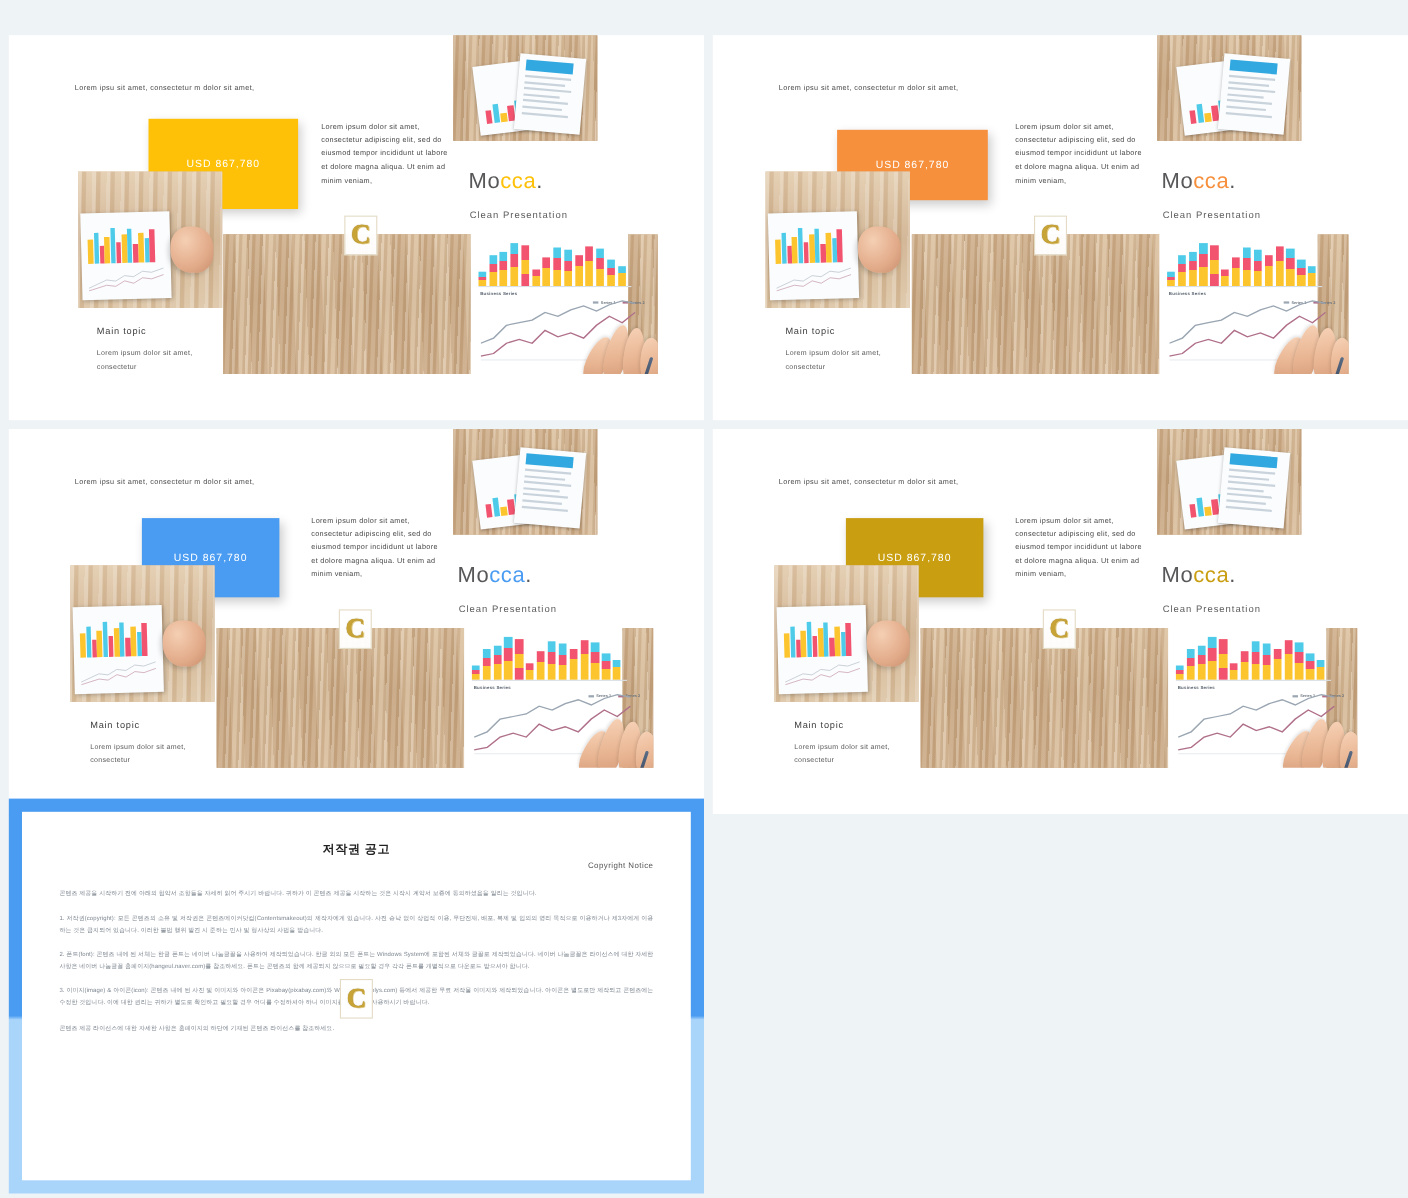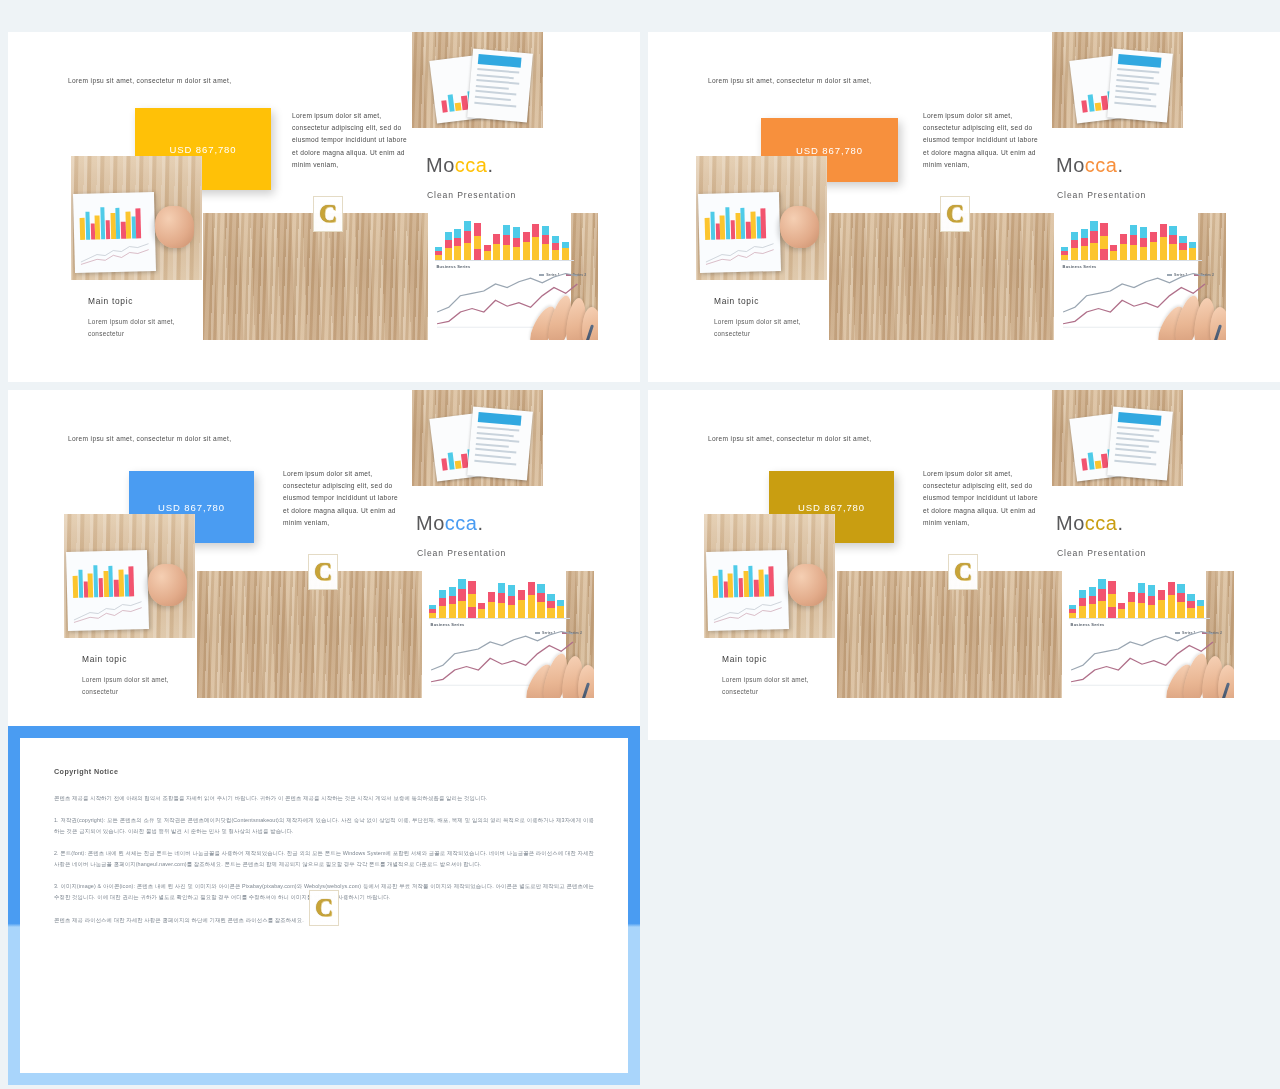--- a/index.html
+++ b/index.html
@@ -180,21 +180,21 @@
     width: 100%; height: 100%;
     background: #ffffff;
     padding: 26px 34px 10px 34px;
     position: relative;
     overflow: hidden;
   }
   #copyright-sheet h1 {
     text-align: center; font-size: 11px; color: #222; font-weight: bold; letter-spacing: .6px;
   }
   #copyright-sheet h2 {
-    text-align: left; font-size: 7.2px; color: #555; font-weight: bold;
+    text-align: right; font-size: 7.2px; color: #555; font-weight: normal;
     letter-spacing: .4px; margin-top: 3px; margin-bottom: 17px;
   }
   #copyright-sheet p {
     font-size: 5.4px; color: #7d8690; line-height: 2.05; letter-spacing: .1px;
     margin-bottom: 11px; text-align: justify;
   }
   #copyright-sheet .c-mark { left: 50%; top: 152px; margin-left: -15px; }
 </style>
 </head>
 <body>
@@ -636,20 +636,21 @@
         <div class="finger" style="left:70%; top:28%; width:28%; height:62%; transform:rotate(-2deg);"></div>
         <div class="pen"></div>
       </div>
     </div>
 
     <div class="c-mark" style="left:300px; top:164px;">C</div>
   </div>
 
   <div id="copyright-panel">
     <div id="copyright-sheet">
+      <h1>저작권 공고</h1>
       <h2>Copyright Notice</h2>
       <p>콘텐츠 제공을 시작하기 전에 아래의 협약서 조항들을 자세히 읽어 주시기 바랍니다. 귀하가 이 콘텐츠 제공을 시작하는 것은 시작시 계약서 보증에 동의하셨음을 알리는 것입니다.</p>
       <p>1. 저작권(copyright): 모든 콘텐츠의 소유 및 저작권은 콘텐츠메이커닷컴(Contentsmakeout)의 제작자에게 있습니다. 사전 승낙 없이 상업적 이용, 무단전재, 배포, 복제 및 임의의 영리 목적으로 이용하거나 제3자에게 이용하는 것은 금지되어 있습니다. 이러한 불법 행위 발견 시 준하는 민사 및 형사상의 사법을 받습니다.</p>
       <p>2. 폰트(font): 콘텐츠 내에 된 서체는 한글 폰트는 네이버 나눔글꼴을 사용하여 제작되었습니다. 한글 외의 모든 폰트는 Windows System에 포함된 서체와 글꼴로 제작되었습니다. 네이버 나눔글꼴은 라이선스에 대한 자세한 사항은 네이버 나눔글꼴 홈페이지(hangeul.naver.com)를 참조하세요. 폰트는 콘텐츠의 함께 제공되지 않으므로 필요할 경우 각각 폰트를 개별적으로 다운로드 받으셔야 합니다.</p>
       <p>3. 이미지(image) &amp; 아이콘(icon): 콘텐츠 내에 된 사진 및 이미지와 아이콘은 Pixabay(pixabay.com)와 Webolys(webolys.com) 등에서 제공한 무료 저작물 이미지와 제작되었습니다. 아이콘은 별도로만 제작되고 콘텐츠에는 수정한 것입니다. 이에 대한 권리는 귀하가 별도로 확인하고 필요할 경우 어디를 수정하셔야 하니 이미지를 변경하여 사용하시기 바랍니다.</p>
       <p>콘텐츠 제공 라이선스에 대한 자세한 사항은 홈페이지의 하단에 기재된 콘텐츠 라이선스를 참조하세요.</p>
       <div class="c-mark">C</div>
     </div>
   </div>
 

